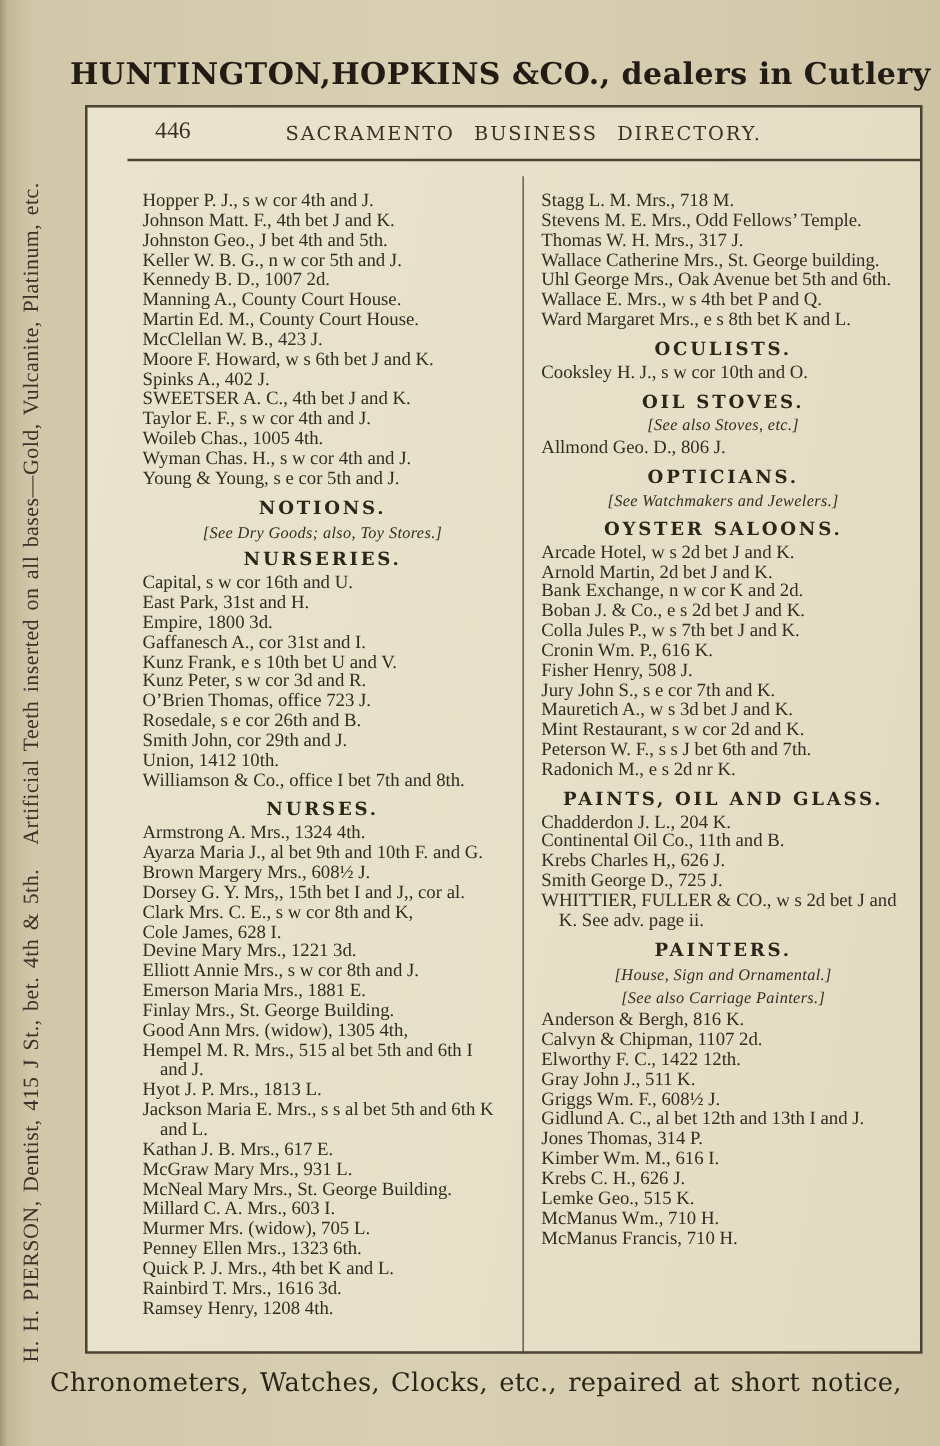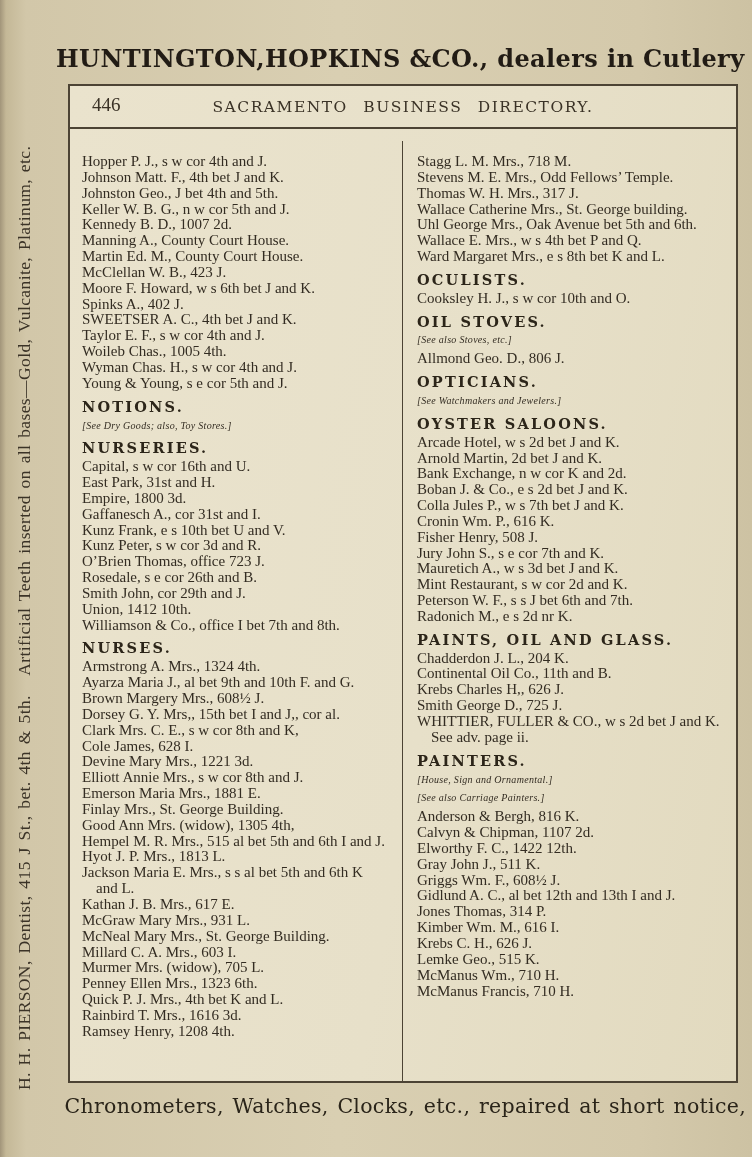--- a/index.html
+++ b/index.html
@@ -22,20 +22,21 @@
   .banner{
     position:absolute;left:56px;top:44px;width:692px;
     text-align:left;font-family:"DejaVu Serif",serif;
     font-weight:bold;font-size:24px;letter-spacing:.4px;color:#221c15;
     white-space:nowrap;
   }
   .page-box{
     position:absolute;left:68px;top:84px;width:670px;height:999px;
     box-sizing:border-box;border:2px solid #4c4334;
     background:linear-gradient(100deg,#eae3cd 0%,#e7e0c9 55%,#e2dabf 100%);
+    padding-left:32px;
   }
   .page-header{
     position:relative;height:41px;border-bottom:2px solid #4c4334;
     display:flex;align-items:center;justify-content:center;
   }
   .pagenum{
     position:absolute;left:22px;top:8px;font-size:19px;color:#3a3226;
   }
   .ptitle{
     font-family:"DejaVu Serif",serif;font-size:15.5px;
@@ -48,32 +49,32 @@
     box-sizing:border-box;width:335px;
     padding:13px 16px 0 12px;
     font-size:15px;line-height:15.85px;color:#332c22;margin-top:12px;
   }
   .col.left{border-right:1.5px solid #4c4334;}
   .col.right{width:335px;padding:13px 12px 0 14px;}
   .entry{
     padding-left:14px;text-indent:-14px;
   }
   .heading{
-    font-weight:bold;
+    text-align:center;font-weight:bold;
     font-family:"DejaVu Serif",serif;font-size:14.5px;
     letter-spacing:2.2px;margin:7px 0 3px;color:#2c2519;
     text-indent:0;
   }
   .crossref{
-    text-align:left;font-style:italic;font-size:10px;
+    text-align:center;font-style:italic;font-size:13px;
     letter-spacing:.3px;margin:0 0 3px;text-indent:0;
   }
   .footer{
     position:absolute;left:40px;top:1094px;width:706px;
-    text-align:right;font-family:"DejaVu Serif",serif;
+    text-align:left;font-family:"DejaVu Serif",serif;
     font-size:20.5px;letter-spacing:.3px;word-spacing:2px;color:#2a2419;
     white-space:nowrap;
   }
 </style>
 </head>
 <body>
 
 <div class="scan">
 
   <div class="side-note">H. H. PIERSON, Dentist, 415 J St., bet. 4th &amp; 5th.   Artificial Teeth inserted on all bases—Gold, Vulcanite, Platinum, etc.</div>

